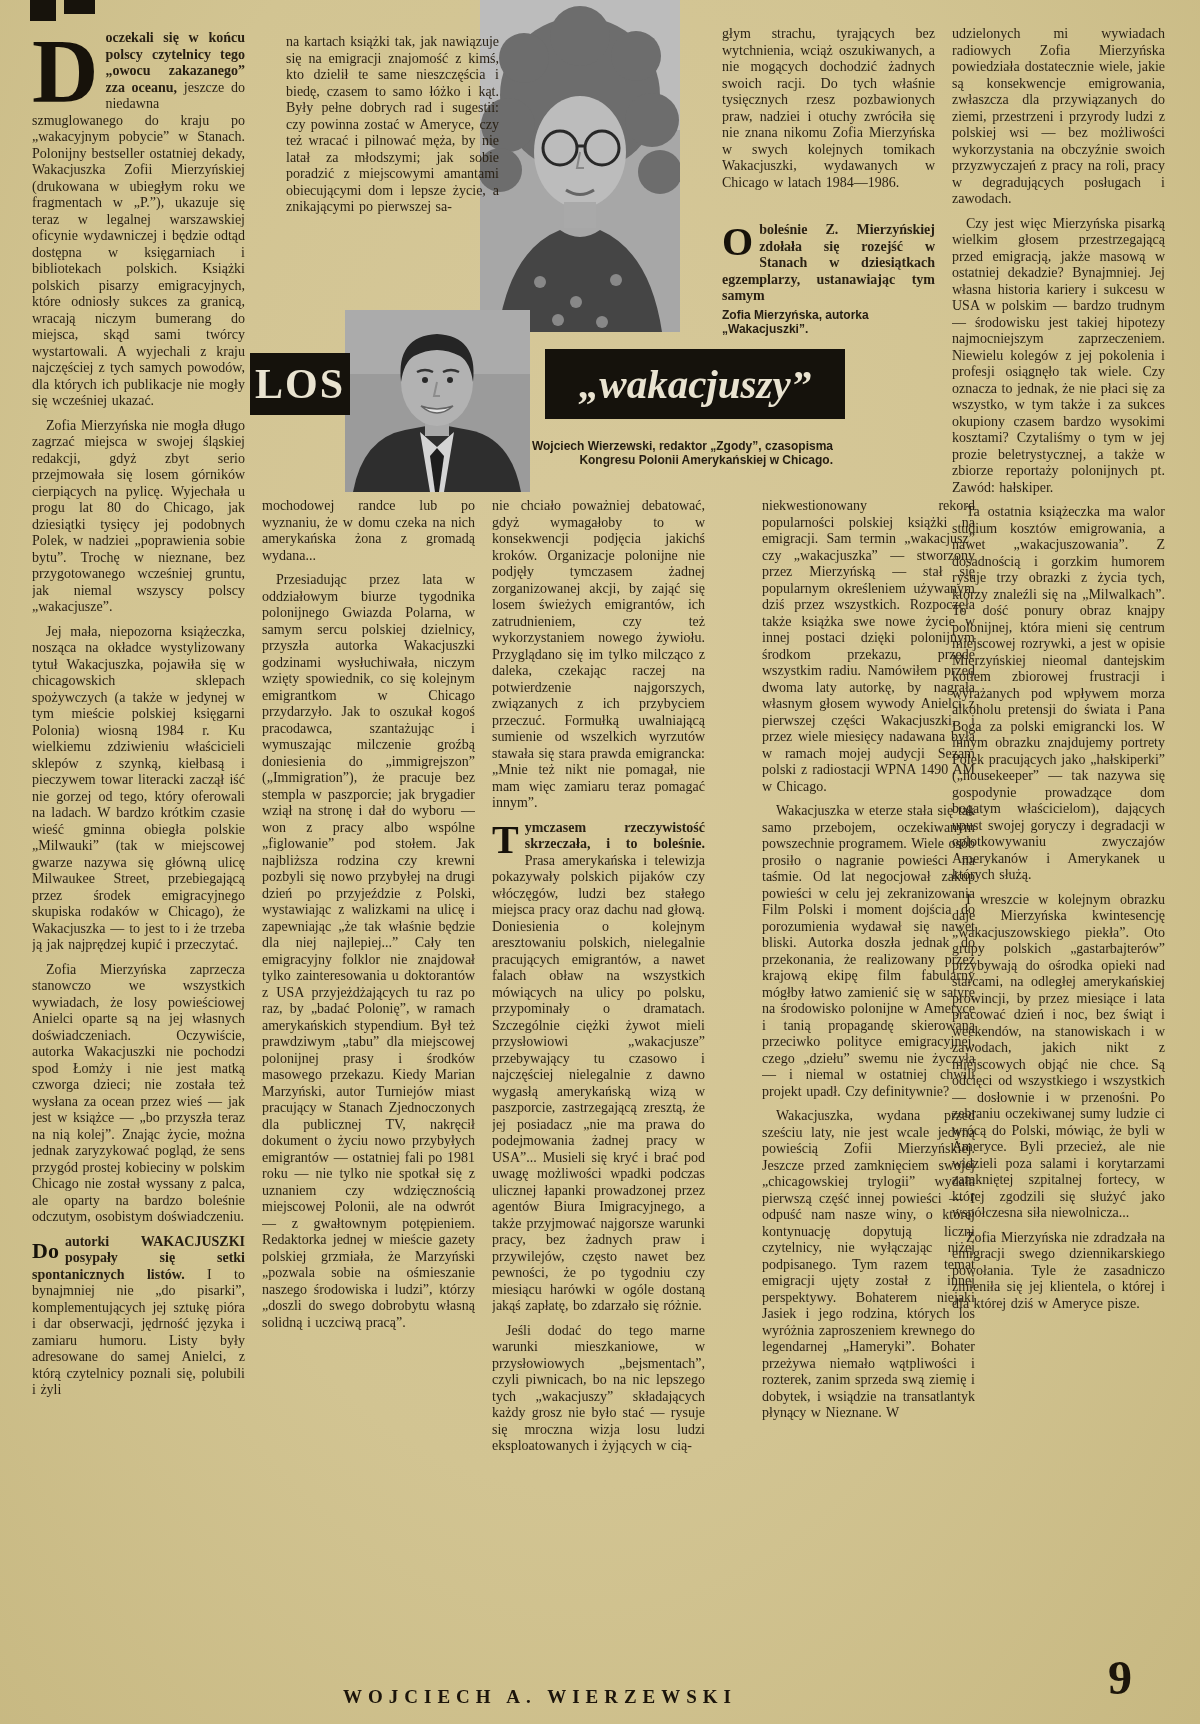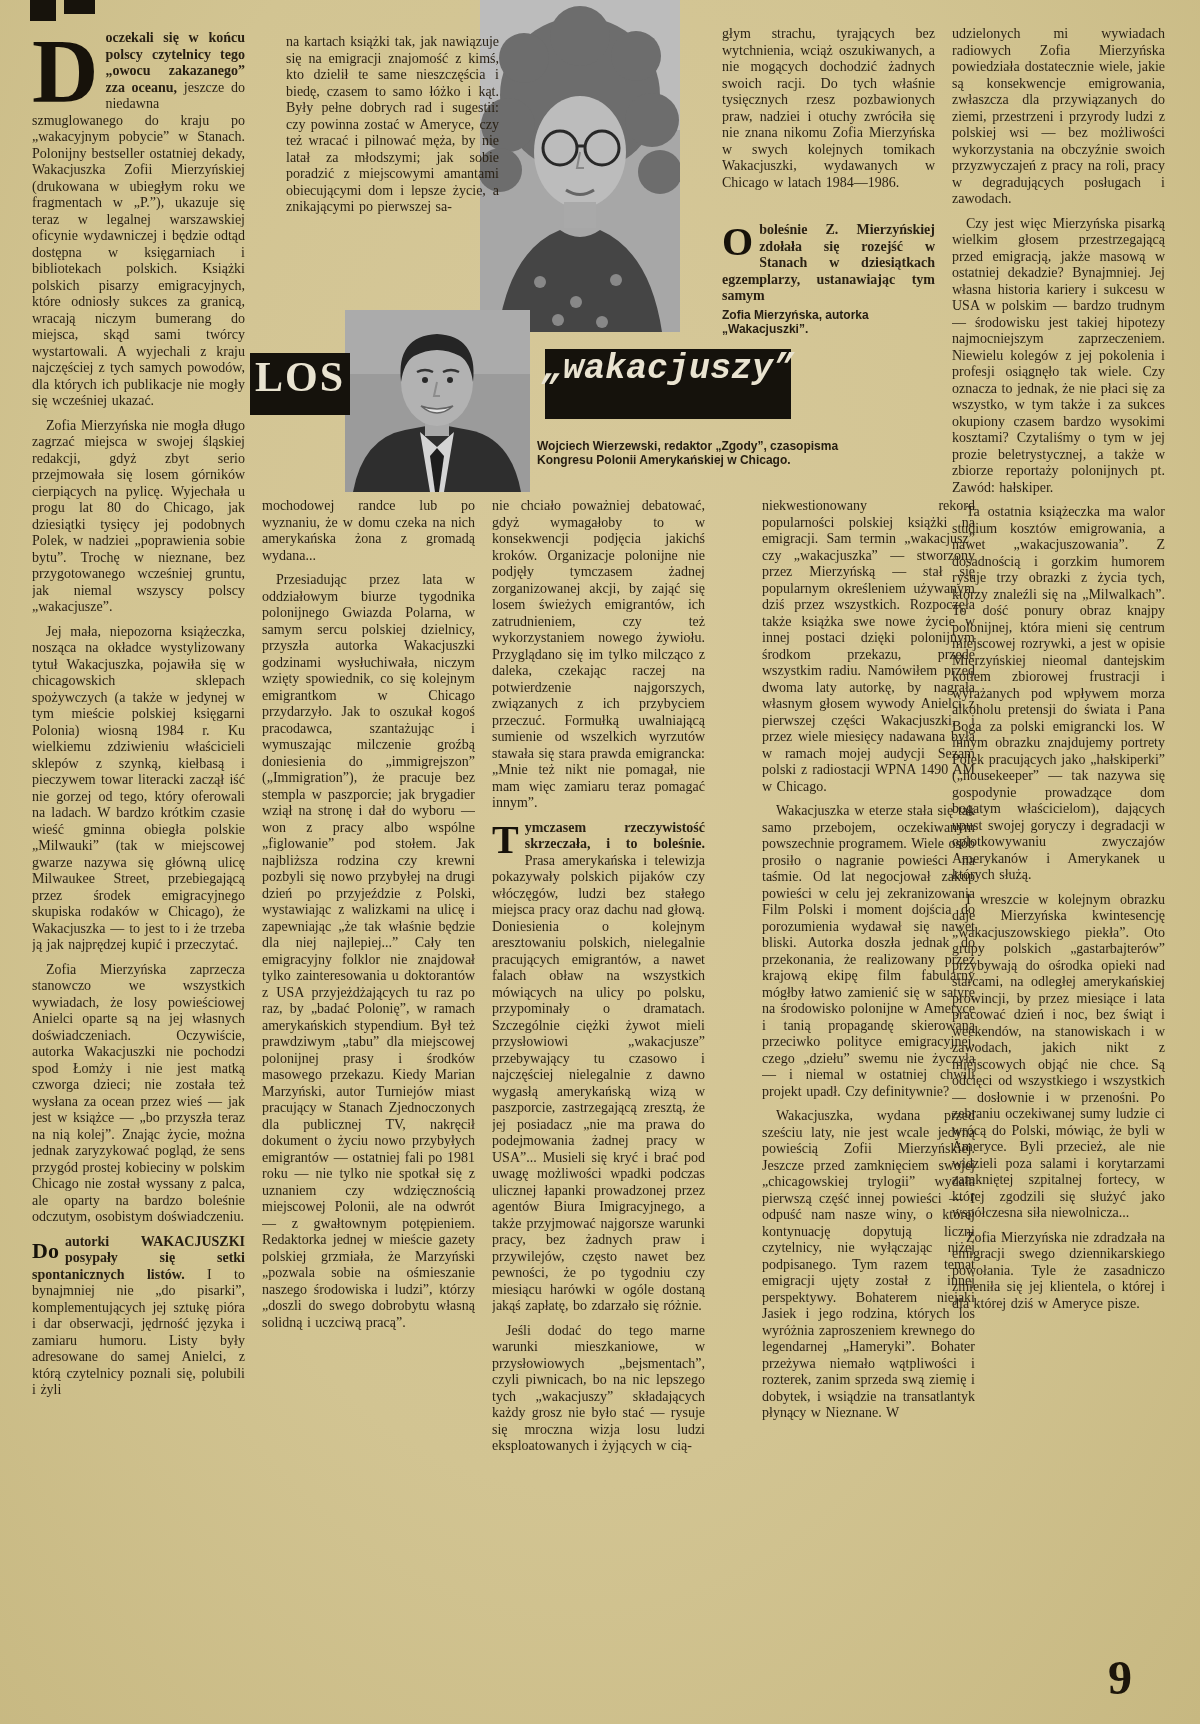--- a/index.html
+++ b/index.html
@@ -37,31 +37,31 @@
     margin:3px 6px 0 0; color:#17120a;
   }
   .dropcap-m{
     float:left; font-size:40px; line-height:33px; font-weight:bold;
     margin:3px 6px 0 0; color:#17120a;
   }
   .bold-lead{font-weight:bold;}
   
   .hl{
     position:absolute; background:#15120c; color:#e9e3d0;
-    display:flex; justify-content:center;
+    display:flex; align-items:center; justify-content:center;
     font-weight:bold;
   }
   .hl-left{left:250px; top:353px; width:100px; height:62px; font-size:42px; letter-spacing:2px;}
-  .hl-right{left:545px; top:349px; width:246px; height:70px; font-size:35px; font-style:italic;font-family:Liberation Mono, monospace;}
+  .hl-right{left:545px; top:349px; width:300px; height:70px; font-size:41px; font-style:italic;}
   
   .caption{
     position:absolute; font-family:"Liberation Sans", sans-serif;
     font-weight:bold; font-size:12px; line-height:13.5px; color:#241c10;
   }
-  .cap-wierzewski{left:537px; top:440px; width:310px;}
+  .cap-wierzewski{left:523px; top:440px; width:310px;text-align:right;}
   .cap-zofia{left:722px; top:309px; width:205px;}
   
   .photo{position:absolute; margin:0; padding:0; filter:grayscale(1) contrast(1.03);}
   .photo svg{display:block;}
   .photo-woman{left:480px; top:0;}
   .photo-man{left:345px; top:310px;}
   
   .footer-author{
     position:absolute; left:240px; top:1686px; width:600px;
     text-align:center; font-weight:bold; font-size:19px;
@@ -201,15 +201,16 @@
     </div>
 
   <div class="col col5 flush-first">
       <p class="para">udzielonych mi wywiadach radiowych Zofia Mierzyńska powiedziała dostatecznie wiele, jakie są konsekwencje emigrowania, zwłaszcza dla przywiązanych do ziemi, przestrzeni i przyrody ludzi z polskiej wsi — bez możliwości wykorzystania na obczyźnie swoich przyzwyczajeń z pracy na roli, pracy w degradujących posługach i zawodach.</p>
       <p class="para">Czy jest więc Mierzyńska pisarką wielkim głosem przestrzegającą przed emigracją, jakże masową w ostatniej dekadzie? Bynajmniej. Jej własna historia kariery i sukcesu w USA w polskim — bardzo trudnym — środowisku jest takiej hipotezy najmocniejszym zaprzeczeniem. Niewielu kolegów z jej pokolenia i profesji osiągnęło tak wiele. Czy oznacza to jednak, że nie płaci się za wszystko, w tym także i za sukces okupiony czasem bardzo wysokimi kosztami? Czytaliśmy o tym w jej prozie beletrystycznej, a także w zbiorze reportaży polonijnych pt. Zawód: hałskiper.</p>
       <p class="para">Ta ostatnia książeczka ma walor studium kosztów emigrowania, a nawet „wakacjuszowania”. Z dosadnością i gorzkim humorem rysuje trzy obrazki z życia tych, którzy znaleźli się na „Milwalkach”. To dość ponury obraz knajpy polonijnej, która mieni się centrum miejscowej rozrywki, a jest w opisie Mierzyńskiej nieomal dantejskim kotłem zbiorowej frustracji i wyrażanych pod wpływem morza alkoholu pretensji do świata i Pana Boga za polski emigrancki los. W innym obrazku znajdujemy portrety Polek pracujących jako „hałskiperki” („housekeeper” — tak nazywa się gospodynie prowadzące dom bogatym właścicielom), dających upust swojej goryczy i degradacji w oplotkowywaniu zwyczajów Amerykanów i Amerykanek u których służą.</p>
       <p class="para">I wreszcie w kolejnym obrazku daje Mierzyńska kwintesencję „wakacjuszowskiego piekła”. Oto grupy polskich „gastarbajterów” przybywają do ośrodka opieki nad starcami, na odległej amerykańskiej prowincji, by przez miesiące i lata pracować dzień i noc, bez świąt i weekendów, na stanowiskach i w zawodach, jakich nikt z miejscowych objąć nie chce. Są odcięci od wszystkiego i wszystkich — dosłownie i w przenośni. Po zebraniu oczekiwanej sumy ludzie ci wrócą do Polski, mówiąc, że byli w Ameryce. Byli przecież, ale nie widzieli poza salami i korytarzami zamkniętej szpitalnej fortecy, w której zgodzili się służyć jako współczesna siła niewolnicza...</p>
       <p class="para">Zofia Mierzyńska nie zdradzała na emigracji swego dziennikarskiego powołania. Tyle że zasadniczo zmieniła się jej klientela, o której i dla której dziś w Ameryce pisze.</p>
     </div>
 
+  <div class="footer-author">WOJCIECH A. WIERZEWSKI</div>
   <div class="page-number">9</div>
 
 </div>
 
 </body></html>

